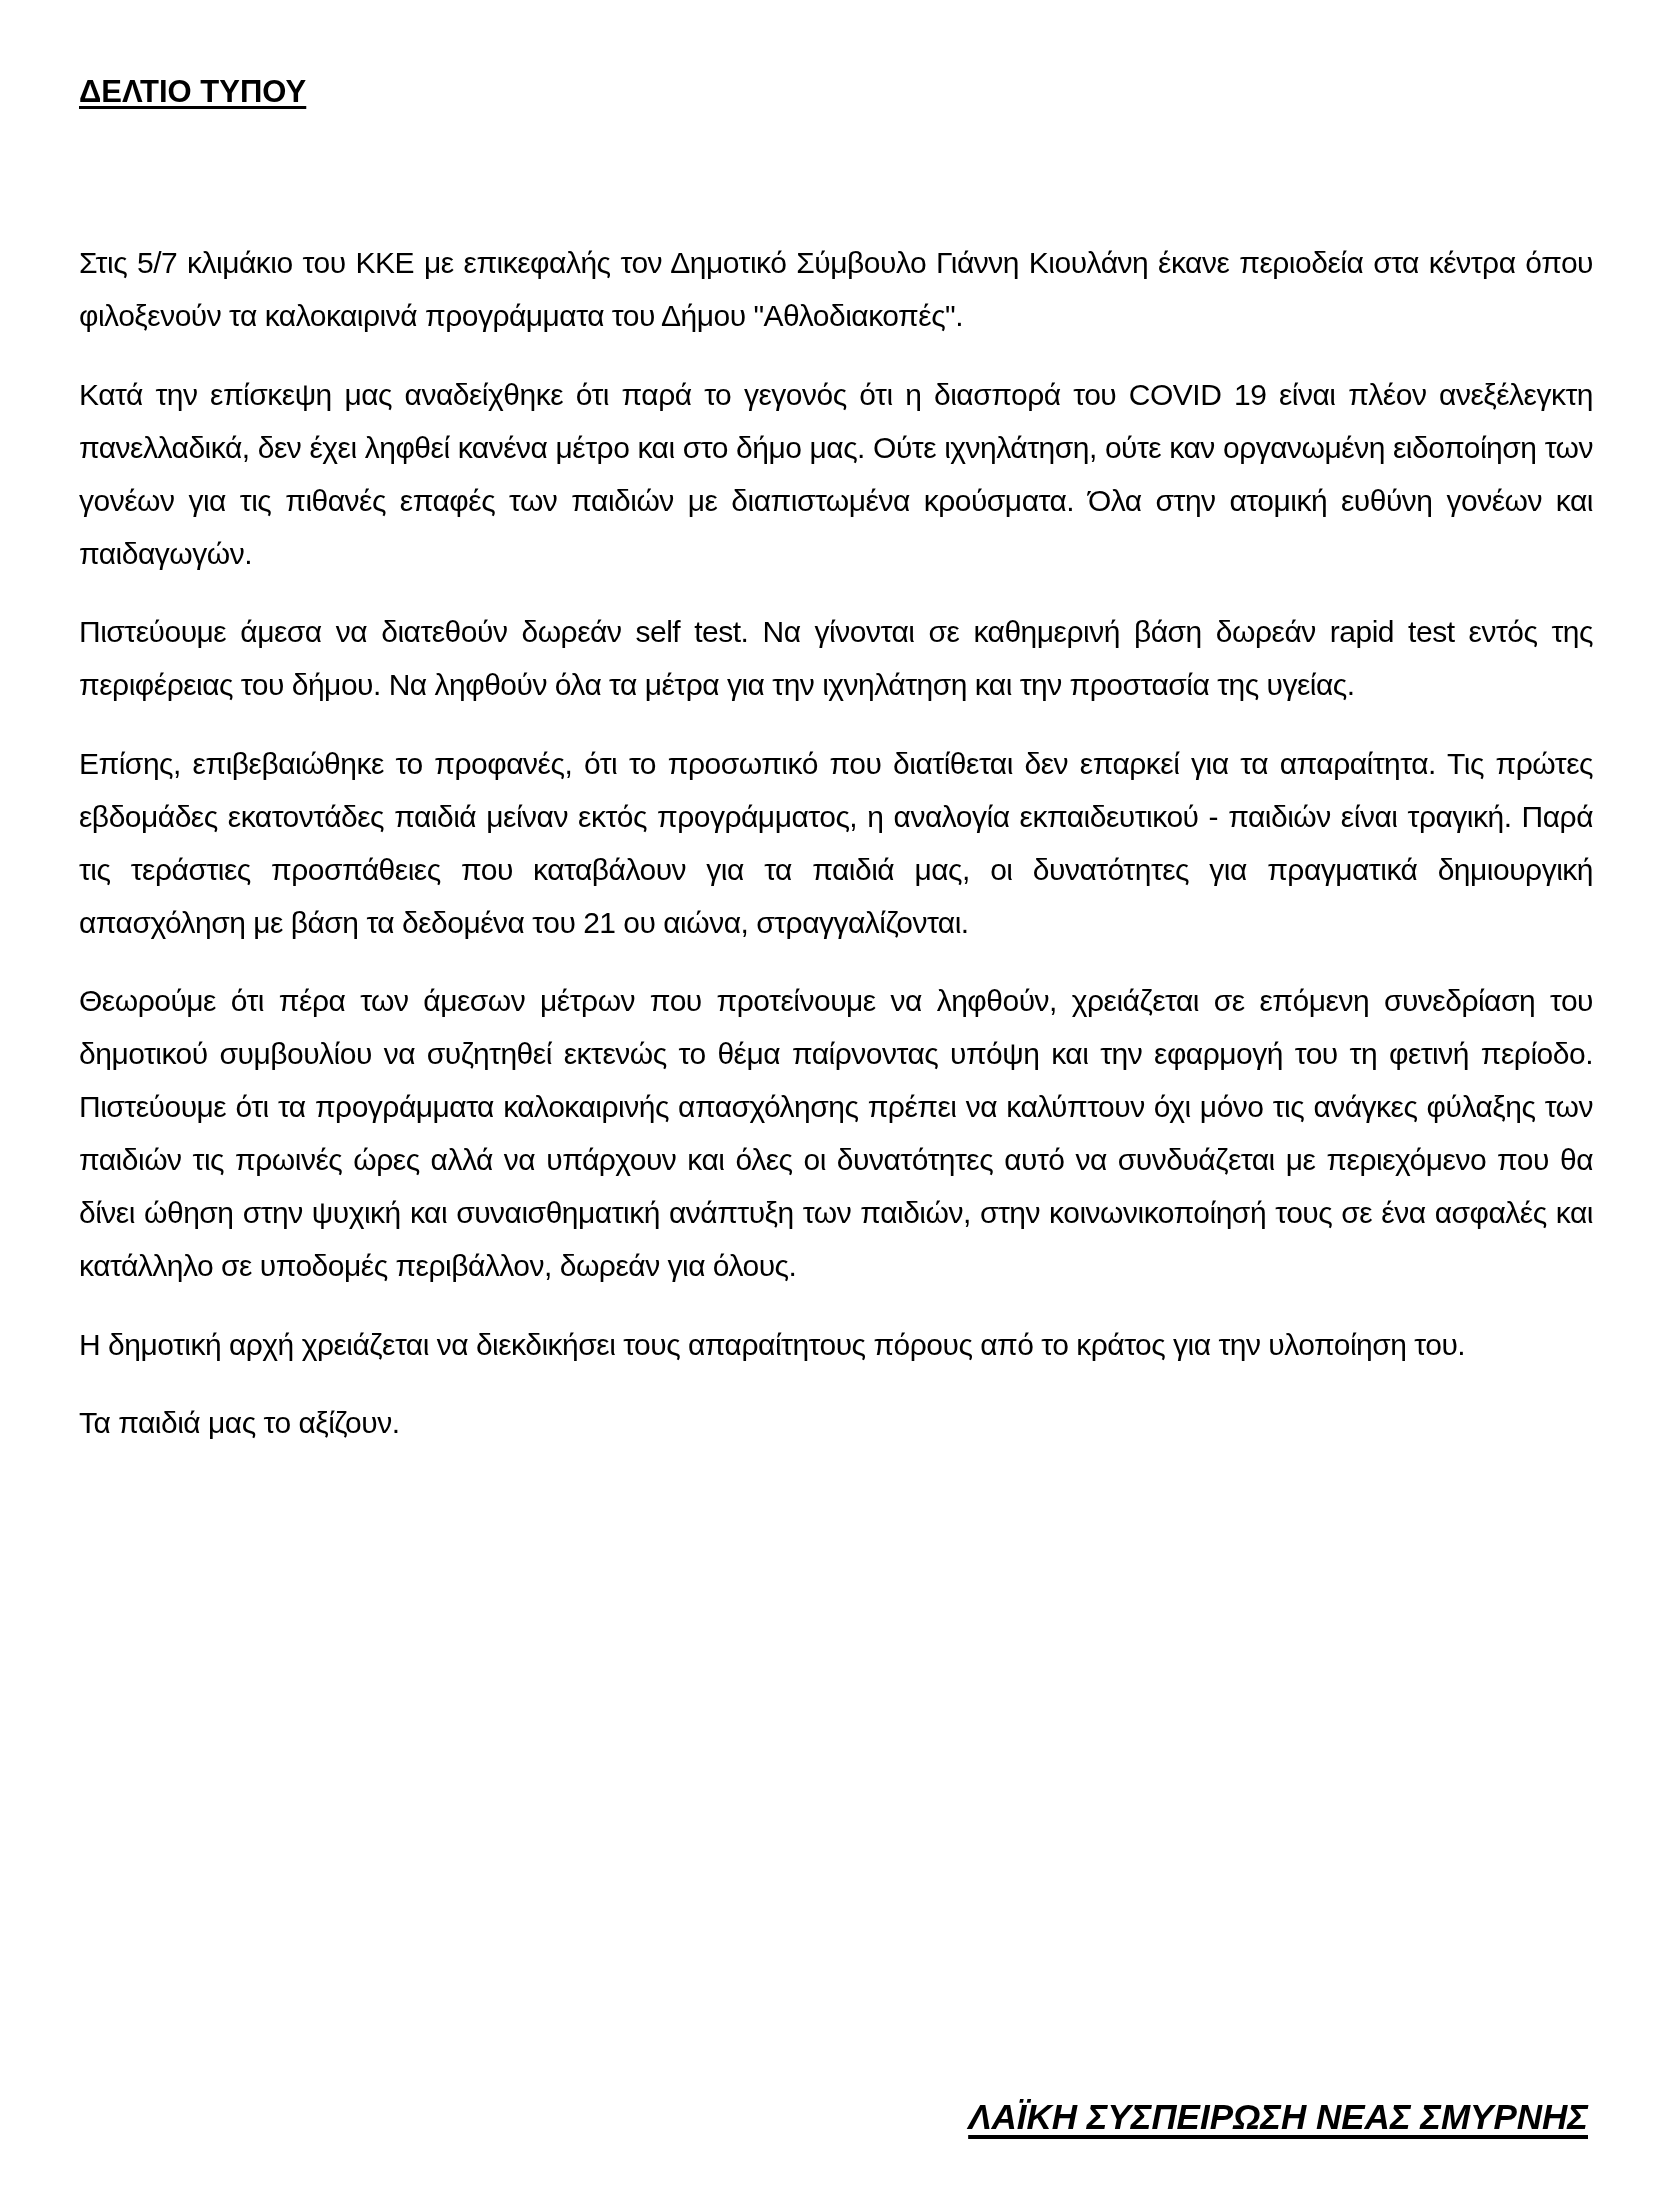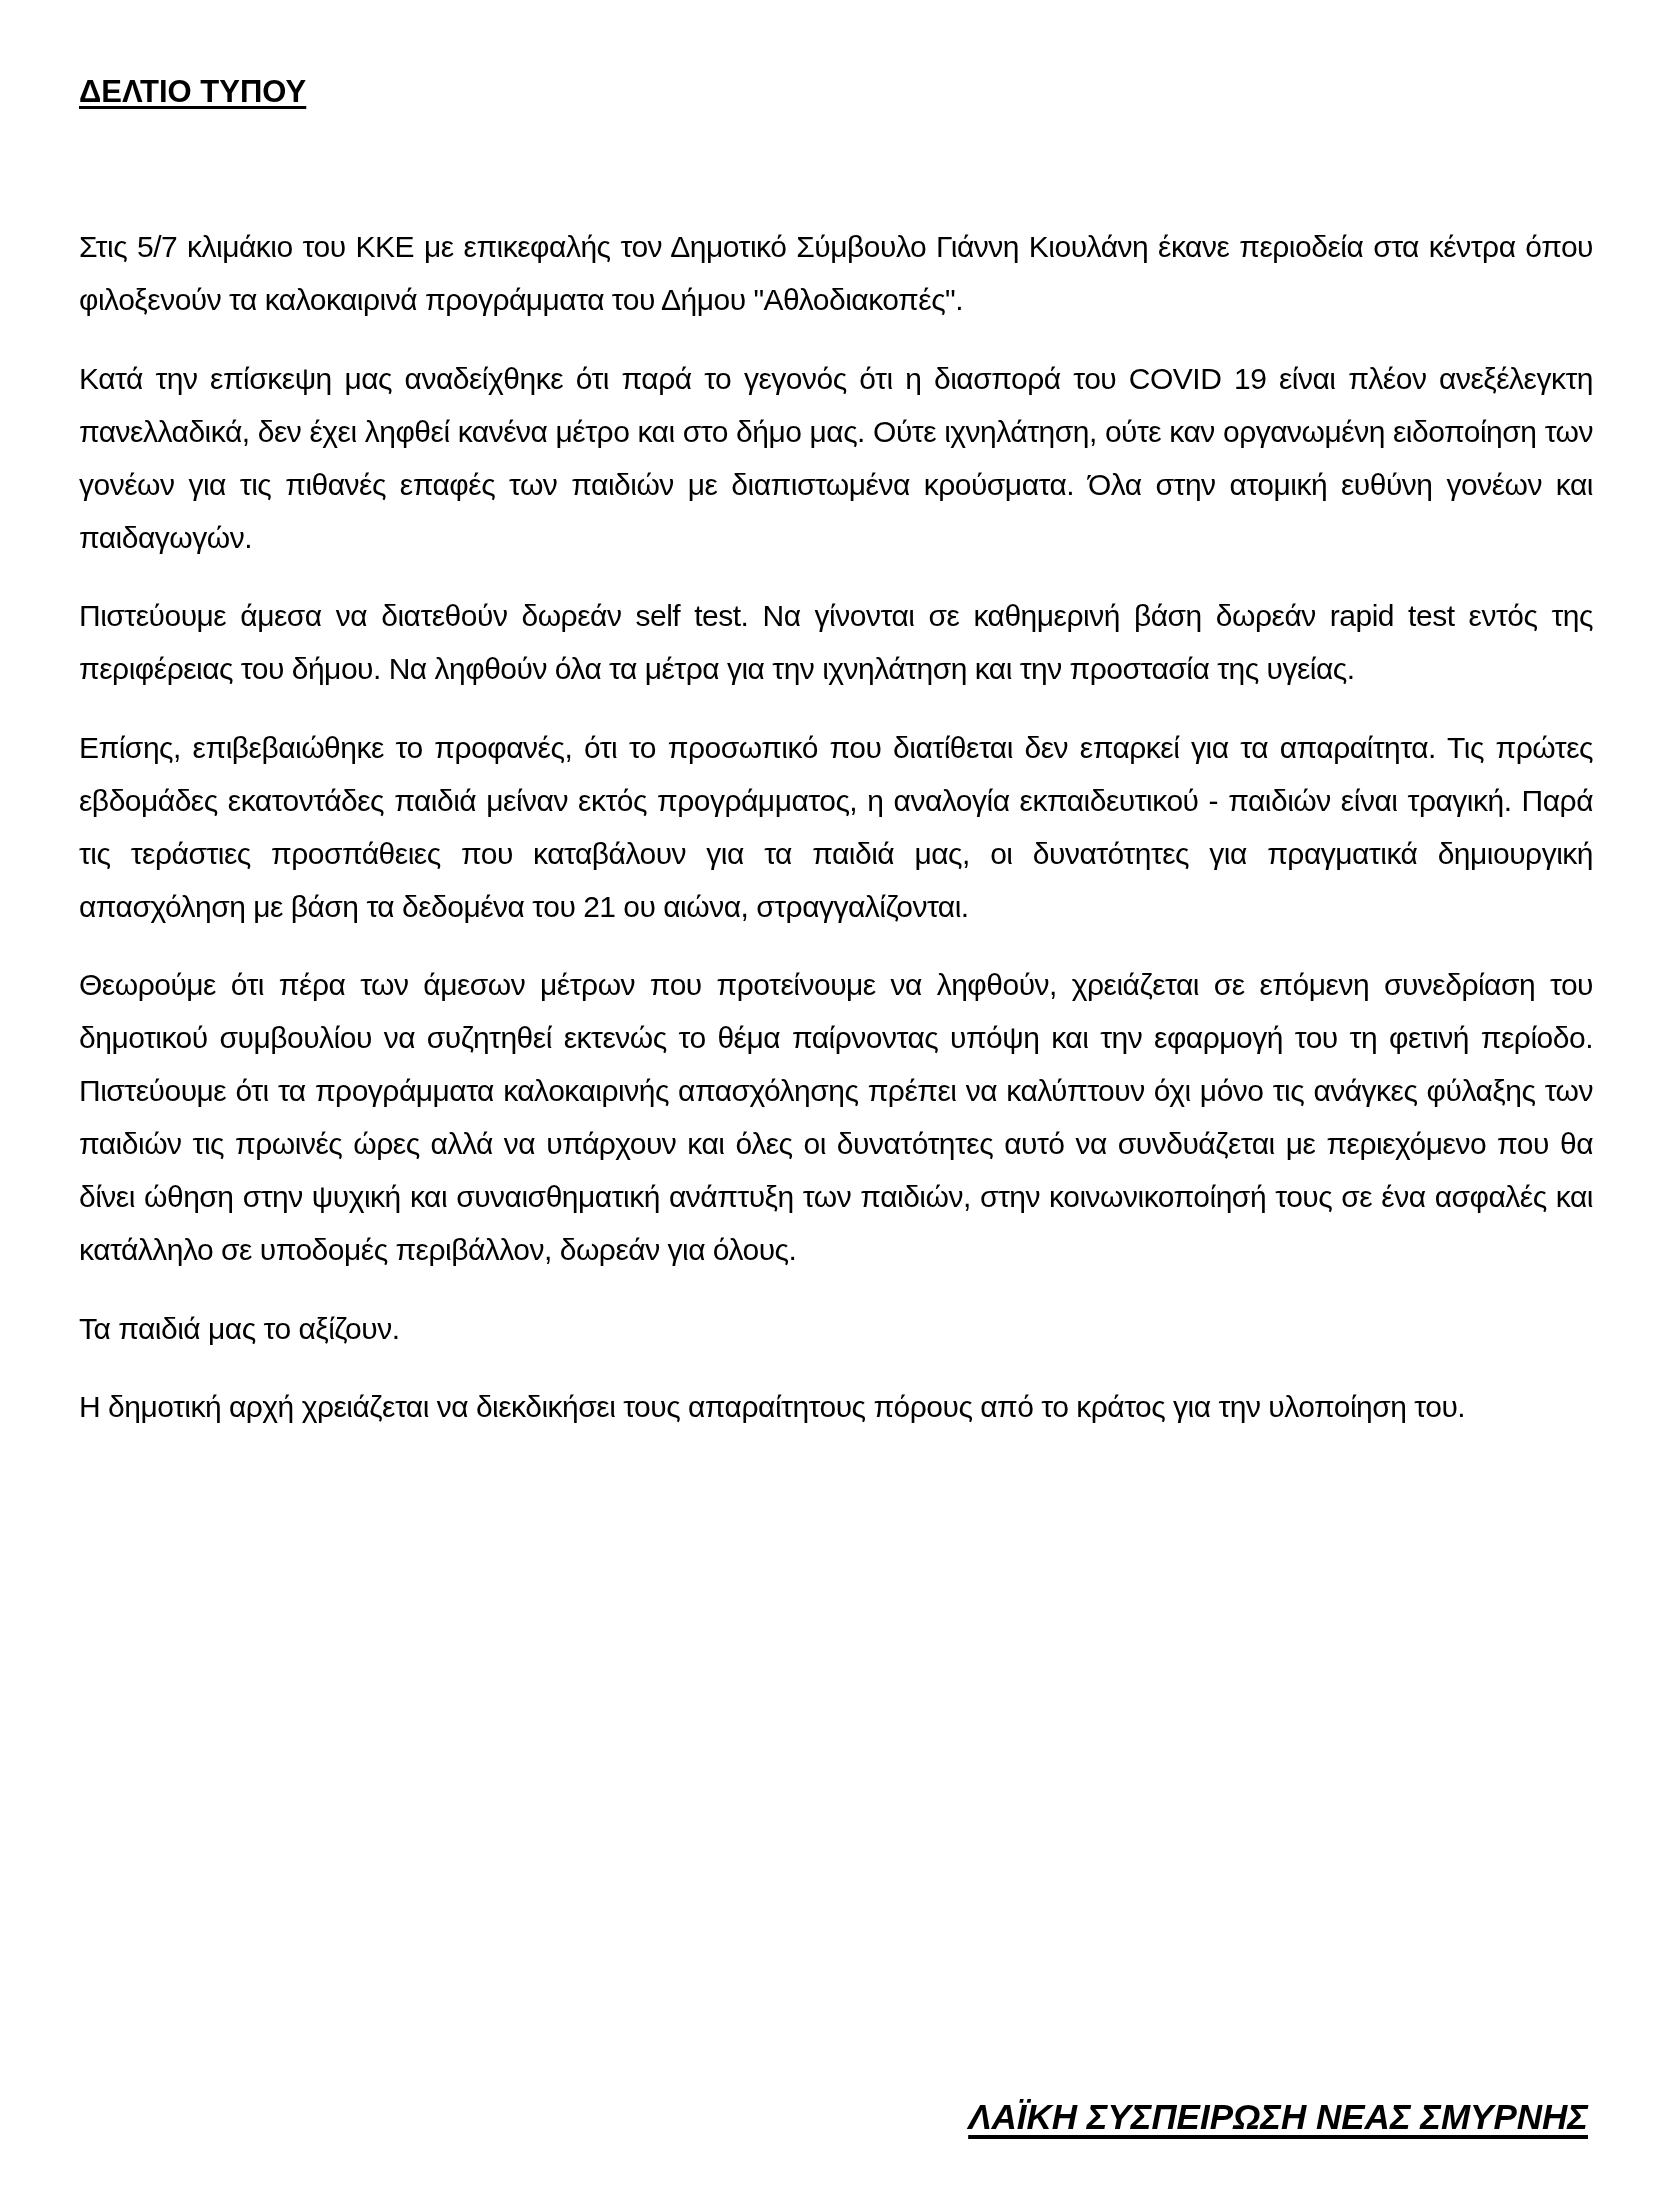--- a/index.html
+++ b/index.html
@@ -31,21 +31,21 @@
       line-height: 39px;
       margin: 0;
     }
     .doc-title span {
       text-decoration: underline;
       text-decoration-thickness: 3.1px;
       text-underline-offset: 4.4px;
     }
     .body {
       position: absolute;
-      top: 220px;
+      top: 236px;
       left: 0;
       width: 1514px;
     }
     .para {
       font-size: 30px;
       line-height: 53px;
       text-align: justify;
       margin: 0 0 25.5px 0;
       letter-spacing: -0.5px;
     }
@@ -71,19 +71,19 @@
 
 <div class="page">
   <h1 class="doc-title"><span>ΔΕΛΤΙΟ ΤΥΠΟΥ</span></h1>
 
   <div class="body">
     <p class="para">Στις 5/7 κλιμάκιο του ΚΚΕ με επικεφαλής τον Δημοτικό Σύμβουλο Γιάννη Κιουλάνη έκανε περιοδεία στα κέντρα όπου φιλοξενούν τα καλοκαιρινά προγράμματα του Δήμου "Αθλοδιακοπές".</p>
     <p class="para">Κατά την επίσκεψη μας αναδείχθηκε ότι παρά το γεγονός ότι η διασπορά του COVID 19 είναι πλέον ανεξέλεγκτη πανελλαδικά, δεν έχει ληφθεί κανένα μέτρο και στο δήμο μας. Ούτε ιχνηλάτηση, ούτε καν οργανωμένη ειδοποίηση των γονέων για τις πιθανές επαφές των παιδιών με διαπιστωμένα κρούσματα. Όλα στην ατομική ευθύνη γονέων και παιδαγωγών.</p>
     <p class="para">Πιστεύουμε άμεσα να διατεθούν δωρεάν self test. Να γίνονται σε καθημερινή βάση δωρεάν rapid test εντός της περιφέρειας του δήμου. Να ληφθούν όλα τα μέτρα για την ιχνηλάτηση και την προστασία της υγείας.</p>
     <p class="para">Επίσης, επιβεβαιώθηκε το προφανές, ότι το προσωπικό που διατίθεται δεν επαρκεί για τα απαραίτητα. Τις πρώτες εβδομάδες εκατοντάδες παιδιά μείναν εκτός προγράμματος, η αναλογία εκπαιδευτικού - παιδιών είναι τραγική. Παρά τις τεράστιες προσπάθειες που καταβάλουν για τα παιδιά μας, οι δυνατότητες για πραγματικά δημιουργική απασχόληση με βάση τα δεδομένα του 21 ου αιώνα, στραγγαλίζονται.</p>
     <p class="para">Θεωρούμε ότι πέρα των άμεσων μέτρων που προτείνουμε να ληφθούν, χρειάζεται σε επόμενη συνεδρίαση του δημοτικού συμβουλίου να συζητηθεί εκτενώς το θέμα παίρνοντας υπόψη και την εφαρμογή του τη φετινή περίοδο. Πιστεύουμε ότι τα προγράμματα καλοκαιρινής απασχόλησης πρέπει να καλύπτουν όχι μόνο τις ανάγκες φύλαξης των παιδιών τις πρωινές ώρες αλλά να υπάρχουν και όλες οι δυνατότητες αυτό να συνδυάζεται με περιεχόμενο που θα δίνει ώθηση στην ψυχική και συναισθηματική ανάπτυξη των παιδιών, στην κοινωνικοποίησή τους σε ένα ασφαλές και κατάλληλο σε υποδομές περιβάλλον, δωρεάν για όλους.</p>
+    <p class="para"> Η δημοτική αρχή χρειάζεται να διεκδικήσει τους απαραίτητους πόρους από το κράτος για την υλοποίηση του.</p>
     <p class="para short">Τα παιδιά μας το αξίζουν.</p>
-    <p class="para"> Η δημοτική αρχή χρειάζεται να διεκδικήσει τους απαραίτητους πόρους από το κράτος για την υλοποίηση του.</p>
   </div>
 </div>
 
 <p class="signature"><span>ΛΑΪΚΗ ΣΥΣΠΕΙΡΩΣΗ ΝΕΑΣ ΣΜΥΡΝΗΣ</span></p>
 
 
 </body></html>

